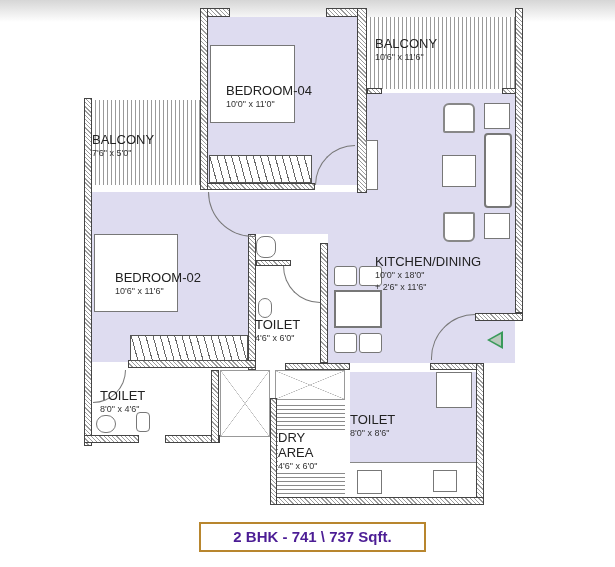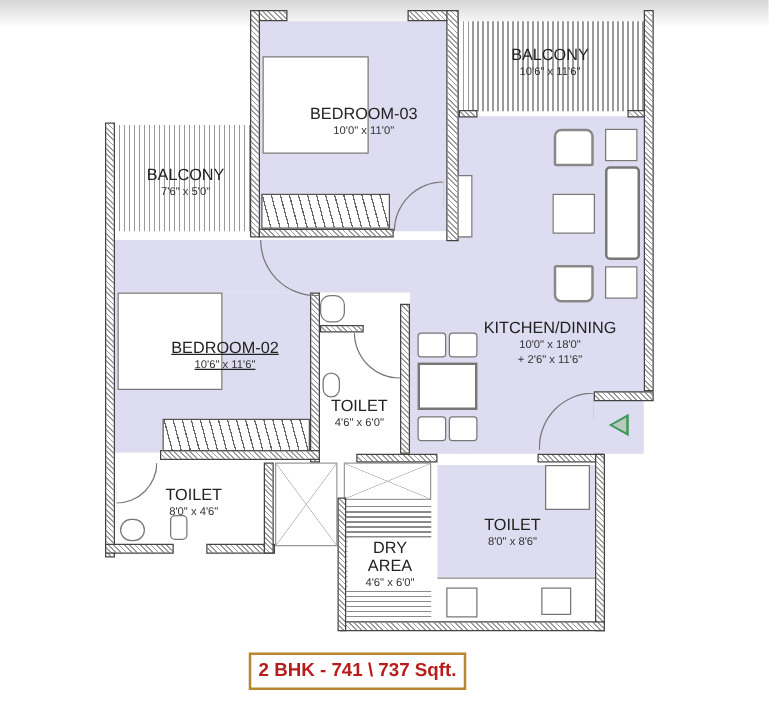--- a/index.html
+++ b/index.html
@@ -3,32 +3,32 @@
 <meta charset="utf-8">
 <style>
   html,body{margin:0;padding:0;}
   body{width:615px;height:567px;position:relative;overflow:hidden;background:#fff;font-family:"Liberation Sans",sans-serif;}
   .topfade{position:absolute;left:0;top:0;width:615px;height:22px;background:linear-gradient(#d6d6d6,#ffffff);}
   .room{position:absolute;background:#dedcf0;}
   .balc{position:absolute;background:repeating-linear-gradient(90deg,#fff 0,#fff 3px,#9a9a9a 3px,#9a9a9a 4px);}
   .dry{position:absolute;background:repeating-linear-gradient(0deg,#fff 0,#fff 3px,#8a8a8a 3px,#8a8a8a 4px);}
   .white{position:absolute;background:#fff;}
   .wall{position:absolute;background:repeating-linear-gradient(45deg,#fff 0,#fff 2px,#9c9c9c 2px,#9c9c9c 3px);border:1px solid #444;box-sizing:border-box;}
-  .label{position:absolute;text-align:center;color:#222;font-size:13px;line-height:15px;white-space:nowrap;}
+  .label{position:absolute;color:#222;font-size:13px;line-height:15px;white-space:nowrap;}
   .dim{display:block;font-size:9px;color:#333;line-height:12px;}
   .furn{position:absolute;background:#fff;border:1px solid #777;box-sizing:border-box;}
   .chair{position:absolute;background:#fff;border:2px solid #888;border-radius:6px 6px 2px 2px;box-sizing:border-box;}
   .wardrobe{position:absolute;background:#fff;border:1px solid #555;box-sizing:border-box;
     background-image:repeating-linear-gradient(75deg,transparent 0,transparent 6px,#666 6px,#666 7px);}
   .door{position:absolute;border:1px solid #777;box-sizing:border-box;}
   .cross{position:absolute;border:1px solid #999;box-sizing:border-box;background:
     linear-gradient(to top right,transparent calc(50% - 0.5px),#aaa,transparent calc(50% + 0.5px)),
     linear-gradient(to bottom right,transparent calc(50% - 0.5px),#aaa,transparent calc(50% + 0.5px)),#fff;}
-  .badge{position:absolute;left:199px;top:522px;width:174px;height:30px;border:2px solid #b8862e;box-sizing:border-box;
-    color:#b91c1c;font-weight:bold;font-size:15px;line-height:26px;text-align:center;}
+  .badge{position:absolute;left:199px;top:522px;width:227px;height:30px;border:2px solid #b8862e;box-sizing:border-box;
+    color:#4c1d95;font-weight:bold;font-size:15px;line-height:26px;text-align:center;}
   .entry{position:absolute;left:487px;top:331px;width:0;height:0;border-top:9px solid transparent;border-bottom:9px solid transparent;border-right:16px solid #3a9a5a;}
   .entry::after{content:"";position:absolute;left:3px;top:-6px;border-top:6px solid transparent;border-bottom:6px solid transparent;border-right:11px solid #b9c9bd;}
 </style>
 </head>
 <body>
 
 <div class="topfade"></div>
 
 <div>
 
@@ -97,32 +97,32 @@
 
   <div class="door" style="left:315px;top:145px;width:40px;height:40px;border-radius:40px 0 0 0;border-right:none;border-bottom:none;"></div>
   <div class="door" style="left:208px;top:192px;width:48px;height:45px;border-radius:0 0 0 48px;border-top:none;border-right:none;"></div>
   <div class="door" style="left:283px;top:266px;width:37px;height:37px;border-radius:0 0 0 37px;border-top:none;border-right:none;"></div>
   <div class="door" style="left:93px;top:370px;width:33px;height:33px;border-radius:0 0 33px 0;border-top:none;border-left:none;"></div>
   <div class="door" style="left:431px;top:314px;width:44px;height:46px;border-radius:44px 0 0 0;border-right:none;border-bottom:none;"></div>
 
   <div class="entry"></div>
 
   <div class="label" style="left:226px;top:83px;width:130px;">
-    <span>BEDROOM-03</span>
+    <span>BEDROOM-04</span>
     <span class="dim">10'0" x 11'0"</span>
   </div>
   <div class="label" style="left:375px;top:36px;width:130px;">
     <span>BALCONY</span>
     <span class="dim">10'6" x 11'6"</span>
   </div>
   <div class="label" style="left:92px;top:132px;width:113px;">
     <span>BALCONY</span>
     <span class="dim">7'6" x 5'0"</span>
   </div>
-  <div class="label" style="left:115px;top:270px;width:130px;text-decoration:underline;">
+  <div class="label" style="left:115px;top:270px;width:130px;">
     <span>BEDROOM-02</span>
     <span class="dim">10'6" x 11'6"</span>
   </div>
   <div class="label" style="left:255px;top:317px;width:65px;">
     <span>TOILET</span>
     <span class="dim">4'6" x 6'0"</span>
   </div>
   <div class="label" style="left:375px;top:254px;width:130px;">
     <span>KITCHEN/DINING</span>
     <span class="dim">10'0" x 18'0"</span>

